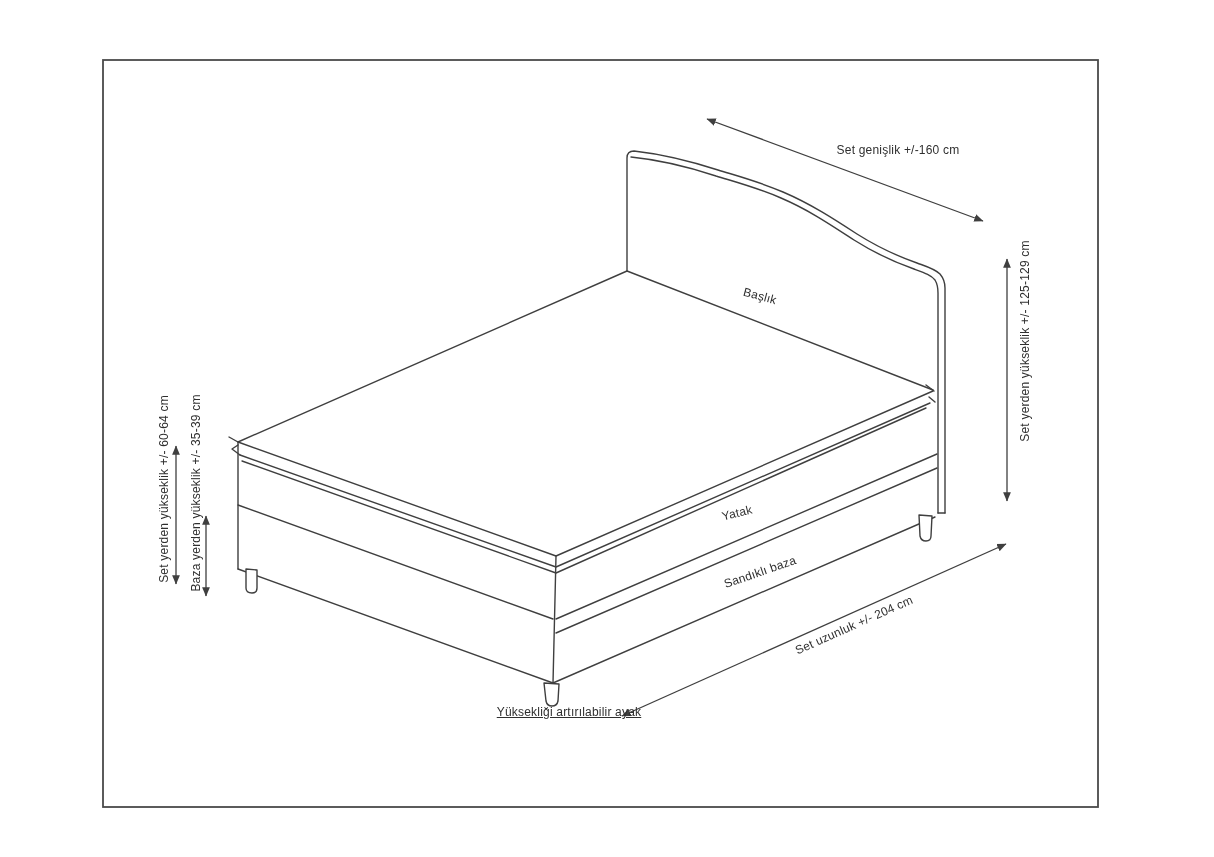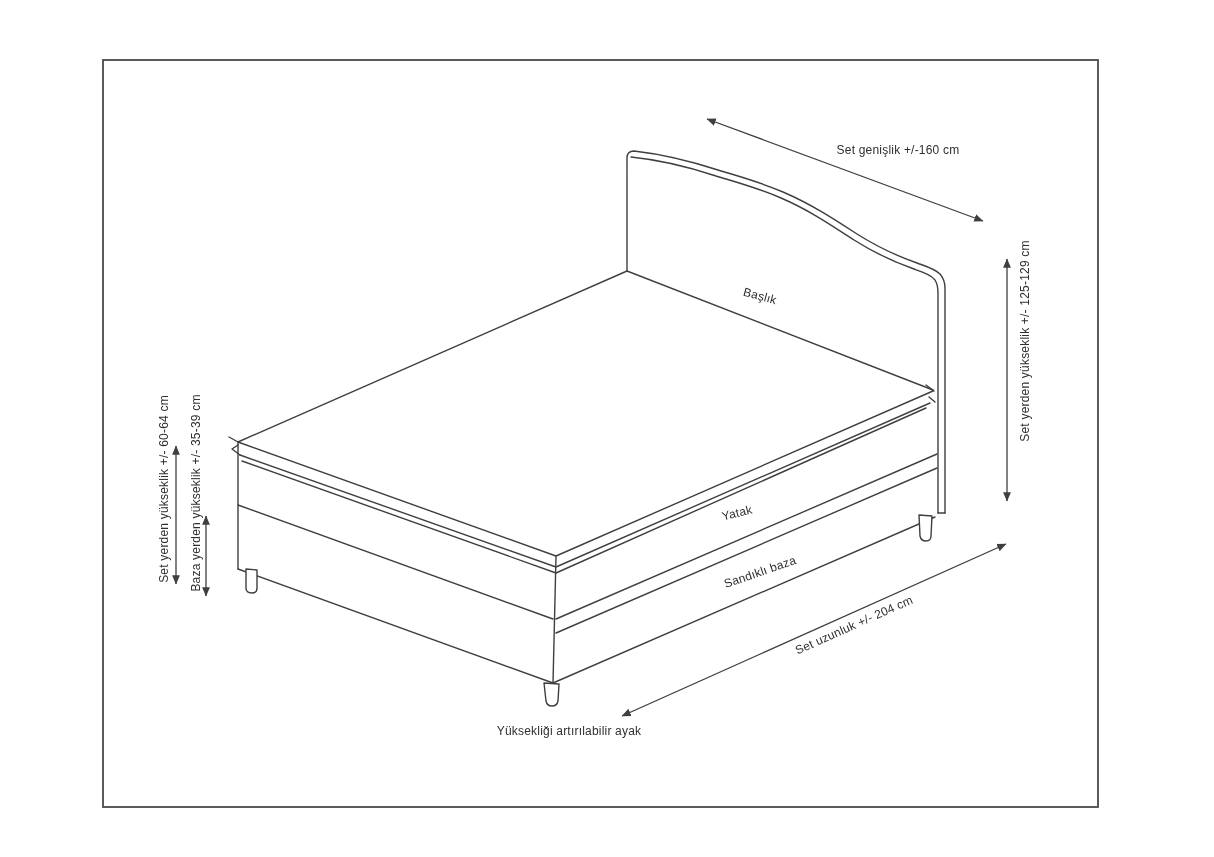--- a/index.html
+++ b/index.html
@@ -31,21 +31,21 @@
   }
   .lbl.vert   { transform: translate(-50%, -50%) rotate(-90deg); }
   #lbl-genislik     { left: 898px;  top: 150px; }
   #lbl-height-right { left: 1025px; top: 341px; }
   #lbl-set-height   { left: 164px;  top: 489px; }
   #lbl-baza-height  { left: 196px;  top: 493px; }
   #lbl-uzunluk      { left: 854px;  top: 625px; transform: translate(-50%,-50%) rotate(-24deg); }
   #lbl-baslik       { left: 760px;  top: 296px; transform: translate(-50%,-50%) rotate(15deg); }
   #lbl-yatak        { left: 737px;  top: 513px; transform: translate(-50%,-50%) rotate(-14deg); }
   #lbl-sandikli     { left: 760px;  top: 572px; transform: translate(-50%,-50%) rotate(-19deg); }
-  #lbl-ayak         { left: 569px;  top: 731px; }
+  #lbl-ayak         { left: 569px;  top: 712px; text-decoration: underline; }
 </style>
 </head>
 <body>
 
 <div class="stage">
 
   <svg viewBox="0 0 1214 857" width="1214" height="857">
     <defs>
       <marker id="arr" viewBox="0 0 10 10" refX="9" refY="5" markerWidth="7.5" markerHeight="7.5" orient="auto-start-reverse">
         <path d="M0,1 L9.5,5 L0,9 Z" fill="#3f3f3f"></path>

